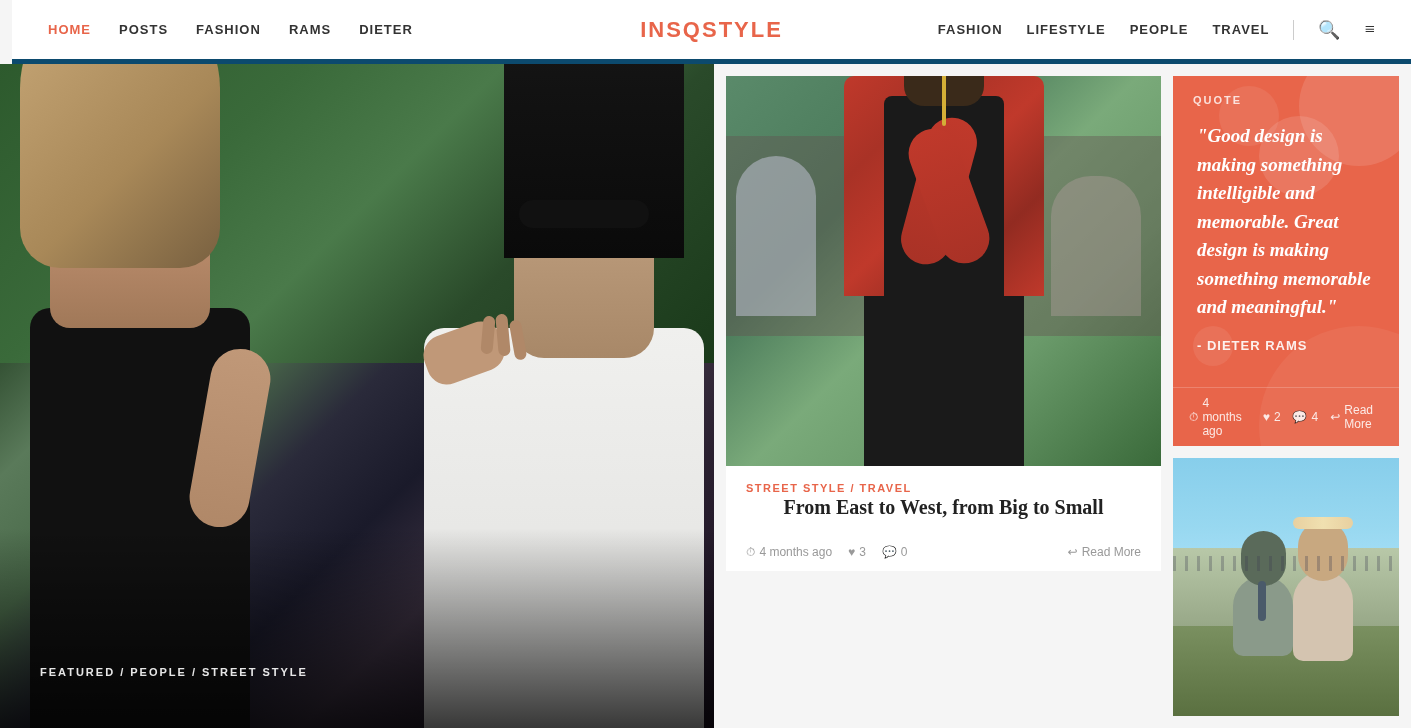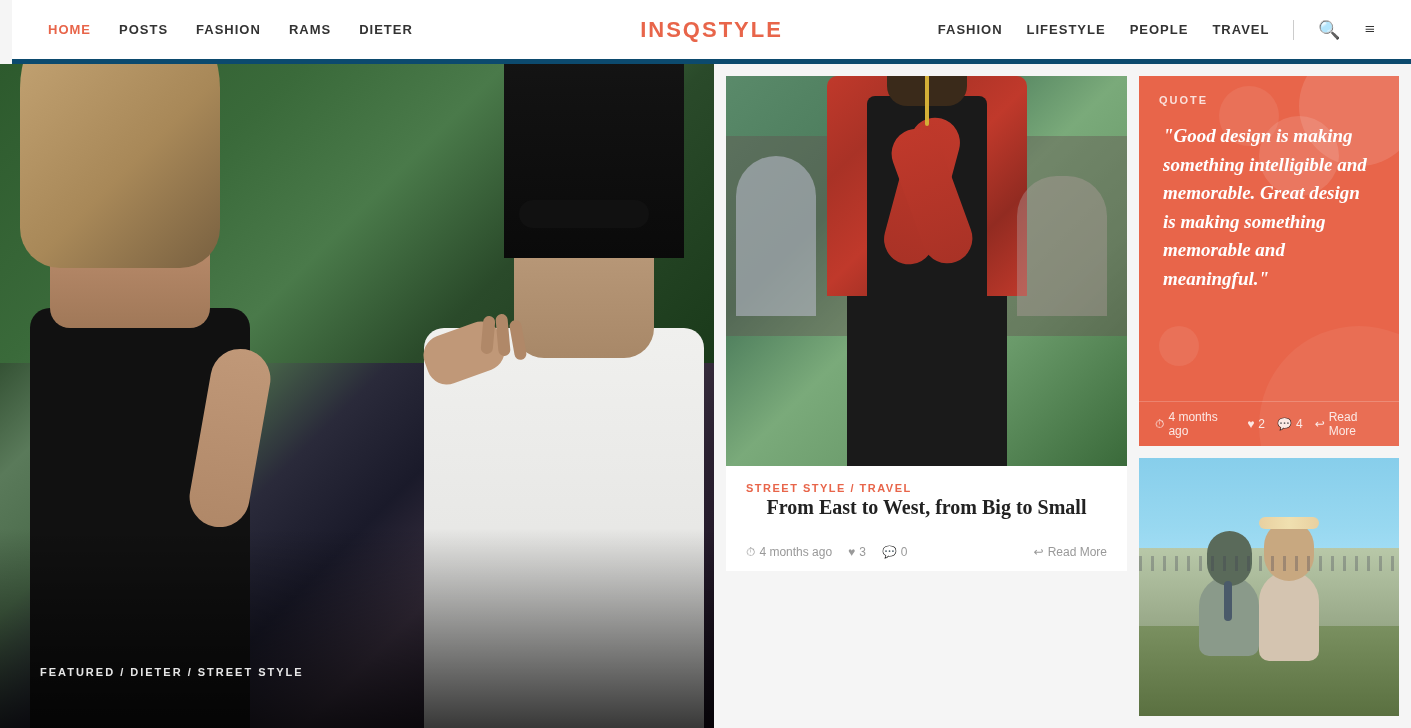--- a/index.html
+++ b/index.html
@@ -267,21 +267,21 @@
     
     .right-columns {
       display: flex;
       gap: 12px;
       flex: 1;
     }
     .right-col-left {
       flex: 1;
     }
     .right-col-right {
-      width: 260px;
+      width: 226px;
       display: flex;
       flex-direction: column;
       gap: 12px;
     }
   </style>
 </head>
 <body>
 
 <nav>
   <div class="nav-left">
@@ -336,21 +336,21 @@
         <div style="position:absolute;bottom:350px;right:210px;width:80px;height:50px;background:#c09878;border-radius:20px;transform:rotate(-20deg);"></div>
 
         <div style="position:absolute;bottom:368px;right:190px;width:12px;height:40px;background:#b08868;border-radius:6px;transform:rotate(-10deg);"></div>
         <div style="position:absolute;bottom:372px;right:205px;width:12px;height:42px;background:#b08868;border-radius:6px;transform:rotate(-5deg);"></div>
         <div style="position:absolute;bottom:374px;right:220px;width:12px;height:38px;background:#b08868;border-radius:6px;transform:rotate(5deg);"></div>
       </div>
 
       <div style="position:absolute;bottom:0;left:0;right:0;height:200px;background:linear-gradient(to top,rgba(0,0,0,0.75) 0%,transparent 100%);"></div>
     </div>
     <div class="hero-caption">
-      <div class="hero-tags">FEATURED / DIETER / STREET STYLE</div>
+      <div class="hero-tags">FEATURED / PEOPLE / STREET STYLE</div>
     </div>
   </div>
 
   <div class="right-panel">
     <div class="right-columns">
 
       <div class="right-col-left">
         <div class="article-card">
           <div class="article-card-img">
             <div class="article-img-bg">
@@ -409,20 +409,21 @@
         <div class="quote-card">
           <div class="quote-decorations">
             <div class="deco-circle" style="width:120px;height:120px;top:-30px;right:-20px;"></div>
             <div class="deco-circle" style="width:80px;height:80px;top:40px;right:60px;"></div>
             <div class="deco-circle" style="width:60px;height:60px;top:10px;right:120px;background:rgba(255,255,255,0.08);"></div>
             <div class="deco-circle" style="width:40px;height:40px;bottom:80px;left:20px;background:rgba(255,255,255,0.08);"></div>
             <div class="deco-circle" style="width:200px;height:200px;bottom:-80px;right:-60px;background:rgba(255,255,255,0.06);"></div>
           </div>
           <div class="quote-label">QUOTE</div>
           <div class="quote-text">"Good design is making something intelligible and memorable. Great design is making something memorable and meaningful."</div>
+          <div class="quote-author">- DIETER RAMS</div>
           <div class="quote-meta">
             <div class="quote-meta-item">
               <span>⏱</span>
               <span>4 months ago</span>
             </div>
             <div class="quote-meta-item">
               <span>♥</span>
               <span>2</span>
             </div>
             <div class="quote-meta-item">

